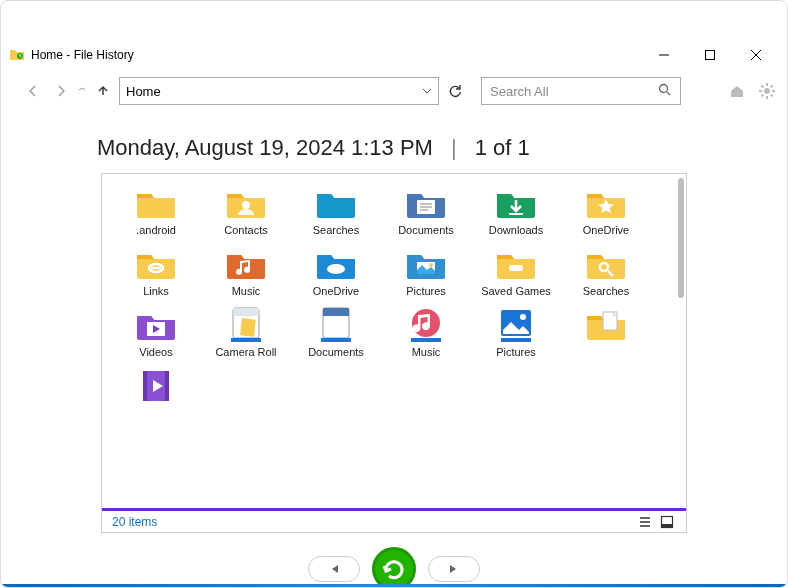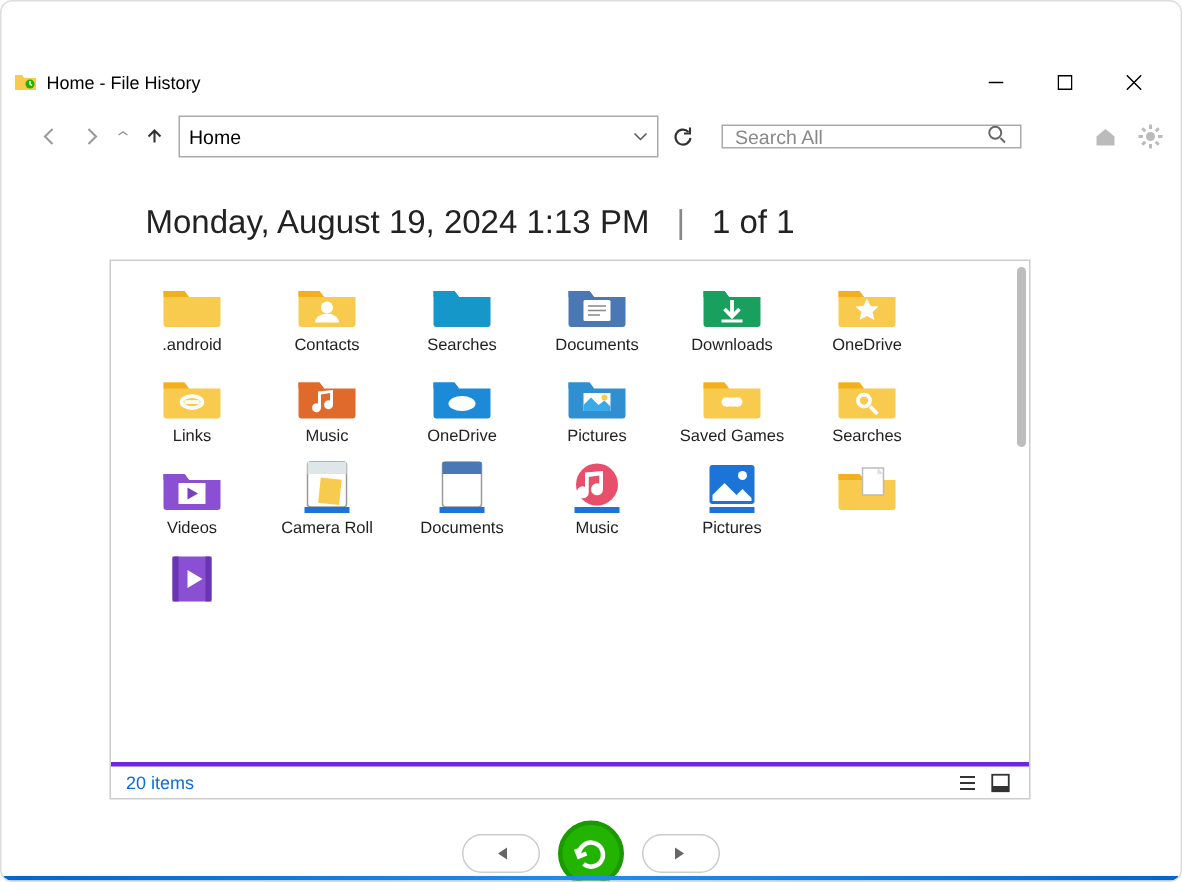--- a/index.html
+++ b/index.html
@@ -7,27 +7,27 @@
 .titlebar { height: 32px; display: flex; align-items: center; padding: 0 8px; margin-top: 38px; }
 .titlebar-icon { width: 16px; height: 16px; margin-right: 6px; }
 .titlebar-text { font-size: 12px; color: #000; flex: 1; }
 .titlebar-controls { display: flex; gap: 0; }
 .titlebar-btn { width: 46px; height: 32px; display: flex; align-items: center; justify-content: center; cursor: default; }
 .toolbar { height: 40px; display: flex; align-items: center; padding: 0 8px 0 20px; gap: 4px; }
 .nav-btn { width: 24px; height: 24px; display: flex; align-items: center; justify-content: center; color: #999; }
 .nav-btn.active { color: #333; }
 .location-box { flex: 0 0 320px; height: 28px; border: 1px solid #aaa; display: flex; align-items: center; padding: 0 6px; font-size: 13px; justify-content: space-between; }
 .refresh-btn { width: 24px; height: 24px; display: flex; align-items: center; justify-content: center; color: #333; }
-.search-box { flex: 0 0 200px; height: 16px; border: 1px solid #aaa; display: flex; align-items: center; padding: 0 8px; font-size: 13px; color: #888; justify-content: space-between; margin-left: 10px; }
+.search-box { flex: 0 0 200px; height: 28px; border: 1px solid #aaa; display: flex; align-items: center; padding: 0 8px; font-size: 13px; color: #888; justify-content: space-between; margin-left: 10px; }
 .right-icons { display: flex; gap: 6px; margin-left: auto; }
 .right-icon { width: 24px; height: 24px; display: flex; align-items: center; justify-content: center; color: #999; }
 .content-header { padding: 24px 96px 12px 96px; font-size: 22px; color: #222; display: flex; gap: 18px; align-items: baseline; }
 .divider-pipe { color: #888; }
 .panel {
-  margin: 0 100px 0 72px;
+  margin: 0 100px 0 100px;
   border: 1px solid #ccc;
   height: 360px;
   position: relative;
   overflow: hidden;
 }
 .items-grid {
   padding: 10px 18px 0 18px;
   display: flex;
   flex-wrap: wrap;
   align-content: flex-start;

